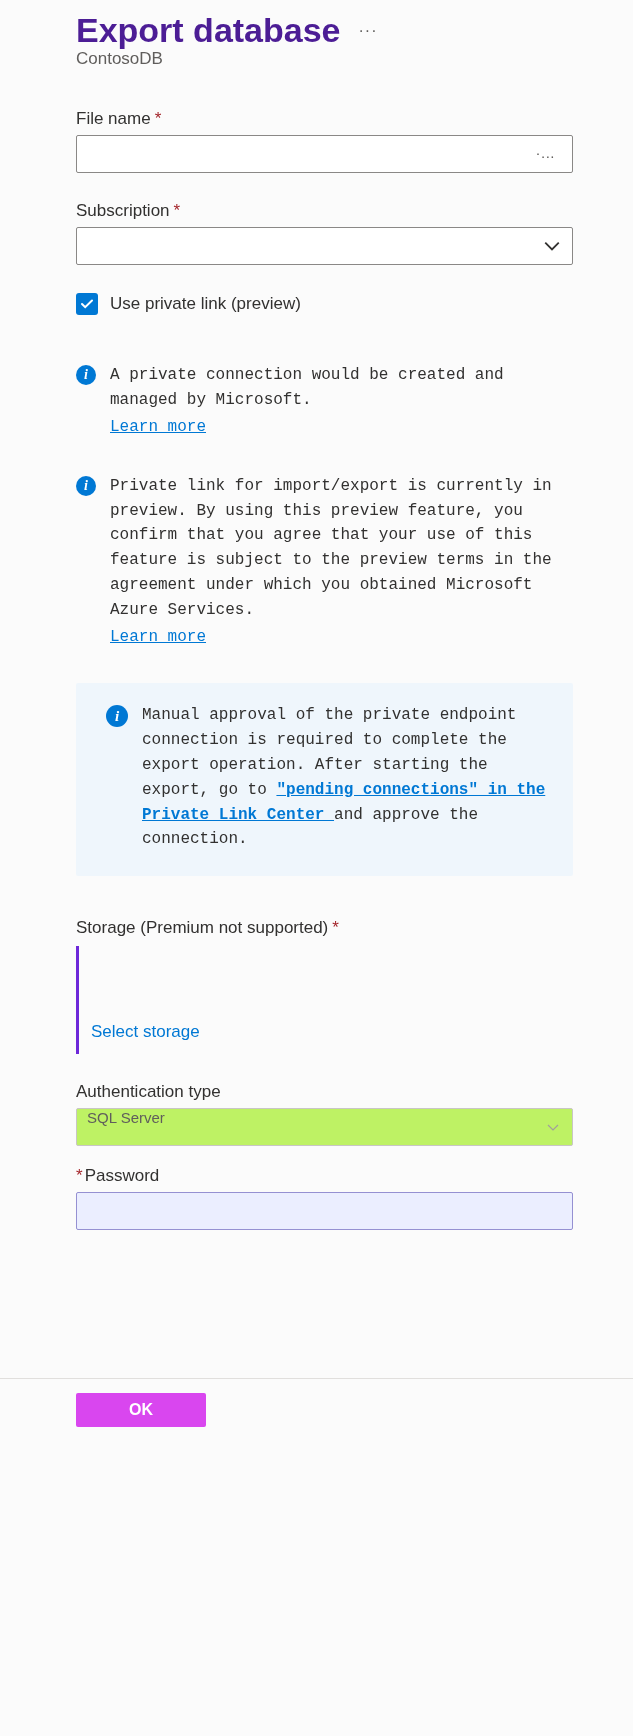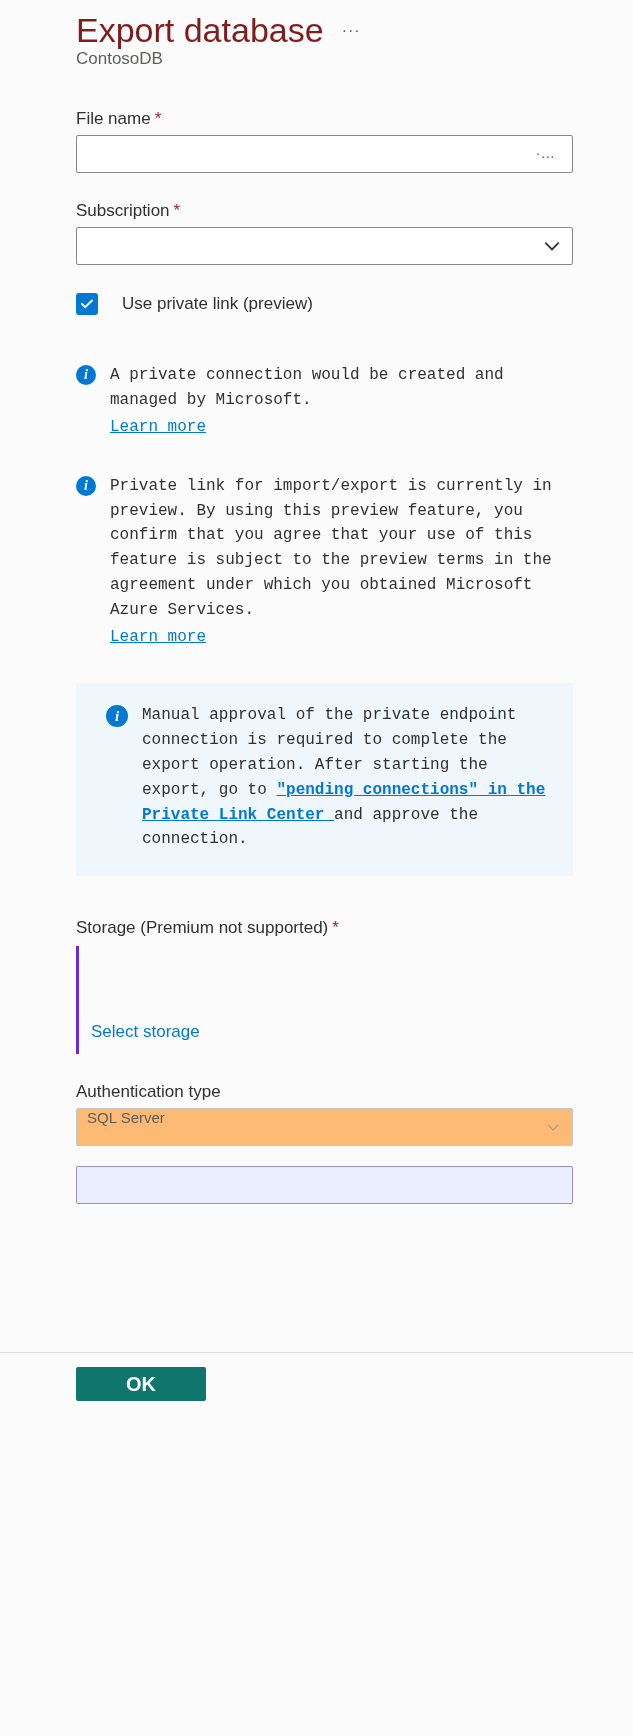--- a/index.html
+++ b/index.html
@@ -13,22 +13,22 @@
     .container {
       padding: 12px 60px 20px 76px;
     }
     .header-row {
       display: flex;
       align-items: baseline;
       gap: 18px;
     }
     .title {
       font-size: 34px;
-      font-weight: 400;
-      color: #7f1d1d;
+      font-weight: 700;
+      color: #4c1d95;
       line-height: 1.1;
     }
     .ellipsis {
       font-size: 16px;
       color: #605e5c;
       cursor: pointer;
       letter-spacing: 1px;
       position: relative;
       top: -6px;
     }
@@ -77,37 +77,37 @@
       border: 1px solid #8a8886;
       border-radius: 2px;
       padding: 0 34px 0 10px;
       font-size: 15px;
       color: #605e5c;
       background: #fff;
       appearance: none;
       -webkit-appearance: none;
     }
     .select-input.disabled {
-      background: #fdba74;
+      background: #bef264;
       color: #605e5c;
       border-color: #c8c6c4;
     }
     .chevron {
       position: absolute;
       right: 12px;
       top: 50%;
       transform: translateY(-50%);
       pointer-events: none;
     }
     .chevron svg { display: block; }
     .field-block { margin-bottom: 28px; }
     .checkbox-row {
       display: flex;
       align-items: center;
-      gap: 24px;
+      gap: 12px;
       margin-top: 4px;
       margin-bottom: 48px;
     }
     .checkbox {
       width: 22px;
       height: 22px;
       background: #0078d4;
       border-radius: 3px;
       display: flex;
       align-items: center;
@@ -178,26 +178,26 @@
       color: #0078d4;
       font-size: 17px;
       cursor: pointer;
     }
     .footer {
       border-top: 1px solid #e1dfdd;
       padding: 14px 0 0 76px;
       margin-top: 100px;
     }
     .ok-btn {
-      background: #0f766e;
+      background: #d946ef;
       color: #fff;
       border: none;
       width: 130px;
       height: 34px;
-      font-size: 20px;
+      font-size: 16px;
       font-weight: 600;
       cursor: pointer;
       border-radius: 2px;
     }
     .muted-text { color: #323130; }
   </style>
 </head>
 <body>
 
 <div class="container">
@@ -281,19 +281,22 @@
       <span class="chevron">
         <svg width="16" height="16" viewBox="0 0 16 16">
             <path d="M3 6l5 5 5-5" stroke="#a19f9d" stroke-width="1.2" fill="none"></path>
           </svg>
       </span>
     </div>
   </div>
 
 
   <div class="field-block">
+    <label class="field-label">
+      <span class="required-before">*</span><span>Password</span>
+    </label>
     <input class="text-input highlight" type="password" value="" style="">
   </div>
 </div>
 
 <div class="footer">
   <button class="ok-btn">OK</button>
 </div>
 
 </body></html>

